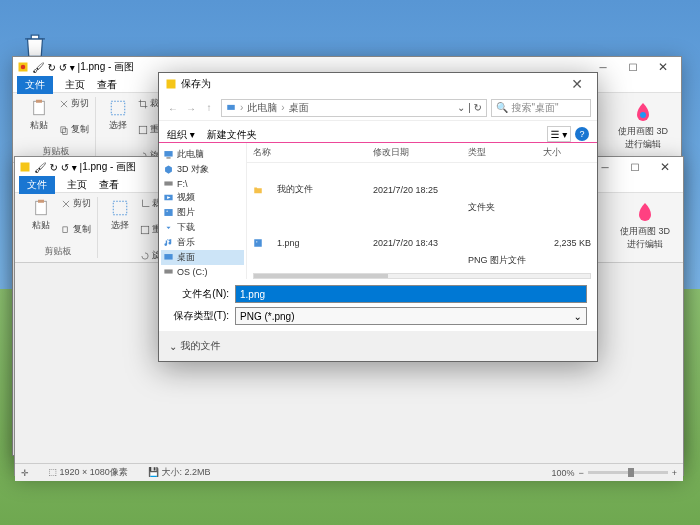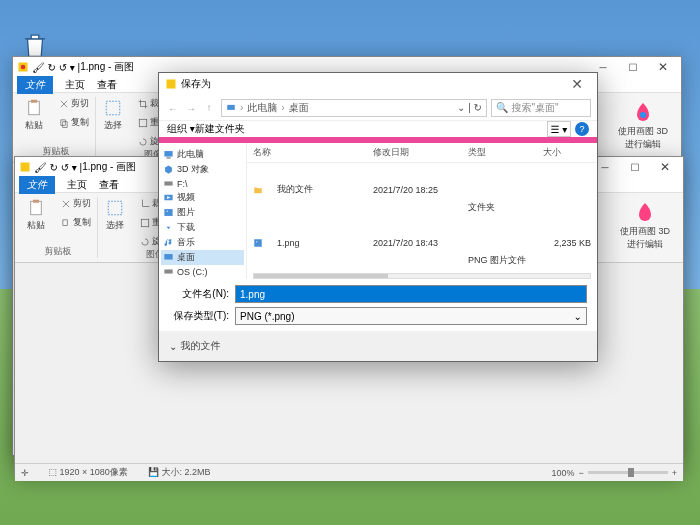--- a/index.html
+++ b/index.html
@@ -11,30 +11,30 @@
 .paint-window.back { top: 56px; left: 12px; width: 670px; height: 400px; z-index: 1; }
 .paint-window.front { top: 156px; left: 14px; width: 670px; height: 320px; z-index: 2; }
 
 .titlebar { height: 20px; background: #fff; display: flex; align-items: center; padding: 0 4px; font-size: 10px; }
 .titlebar .icon { width: 12px; height: 12px; margin-right: 3px; }
 .titlebar .controls { margin-left: auto; display: flex; gap: 2px; }
 .titlebar .controls span { width: 28px; height: 18px; display: flex; align-items: center; justify-content: center; font-size: 10px; color: #444; }
 .titlebar .controls span:last-child { font-size: 12px; }
 
 .menubar { height: 16px; display: flex; padding: 0 4px; gap: 12px; font-size: 10px; align-items: center; border-bottom: 1px solid #e0e0e0; }
-.menubar .file-tab { background: #1976d2; color: #fff; padding: 2px 8px; font-style: italic; }
+.menubar .file-tab { background: #1976d2; color: #fff; padding: 2px 8px; }
 
 .ribbon { height: 70px; background: #f5f5f5; border-bottom: 1px solid #ccc; display: flex; padding: 4px; font-size: 9px; color: #444; }
 .ribbon-group { border-right: 1px solid #ddd; padding: 0 6px; display: flex; flex-direction: column; }
 .ribbon-group .items { display: flex; gap: 4px; flex: 1; }
 .ribbon-group .label { text-align: center; font-size: 9px; color: #666; }
-.ribbon-btn { display: flex; flex-direction: column; gap: 2px; padding: 2px; }
+.ribbon-btn { display: flex; flex-direction: column; align-items: center; gap: 2px; padding: 2px; }
 .ribbon-btn.big { width: 32px; }
 .ribbon-btn svg { width: 18px; height: 18px; }
-.ribbon-stack { display: flex; flex-direction: column; gap: 6px; font-size: 9px; }
+.ribbon-stack { display: flex; flex-direction: column; gap: 13px; font-size: 9px; }
 .ribbon-stack div { display: flex; align-items: center; gap: 2px; }
 .ribbon-stack svg { width: 10px; height: 10px; }
 .ribbon-right { margin-left: auto; padding: 4px; display: flex; flex-direction: column; align-items: center; font-size: 9px; }
 .ribbon-right svg { width: 24px; height: 24px; }
 
 .canvas-area { flex: 1; background: #f0f0f0; height: 200px; position: relative; }
 .statusbar { height: 18px; background: #f0f0f0; border-top: 1px solid #ccc; display: flex; align-items: center; padding: 0 6px; font-size: 9px; color: #555; gap: 20px; }
 .statusbar .zoom { margin-left: auto; display: flex; align-items: center; gap: 4px; }
 .zoom-slider { width: 80px; height: 3px; background: #ccc; position: relative; }
 .zoom-slider::after { content: ''; position: absolute; left: 50%; top: -3px; width: 6px; height: 9px; background: #888; }
@@ -44,21 +44,21 @@
 .save-titlebar .title { display: flex; align-items: center; gap: 4px; }
 .save-titlebar .close { margin-left: auto; font-size: 14px; color: #555; padding: 0 8px; }
 
 .save-nav { height: 26px; display: flex; align-items: center; padding: 0 6px; gap: 4px; border-bottom: 1px solid #eee; }
 .nav-arrows { display: flex; gap: 2px; }
 .nav-arrows span { width: 16px; height: 16px; display: flex; align-items: center; justify-content: center; color: #999; }
 .breadcrumb { flex: 1; border: 1px solid #ccc; height: 18px; display: flex; align-items: center; padding: 0 4px; gap: 4px; color: #555; }
 .breadcrumb .sep { color: #999; }
 .search-box { width: 100px; border: 1px solid #ccc; height: 18px; display: flex; align-items: center; padding: 0 4px; color: #888; gap: 3px; }
 
-.save-toolbar { height: 22px; display: flex; align-items: center; padding: 0 8px; gap: 0; border-bottom: 6px solid #ec4899; }
+.save-toolbar { height: 22px; display: flex; align-items: flex-end; padding: 0 8px; gap: 12px; border-bottom: 1px solid #ec4899; }
 .save-toolbar .right { margin-left: auto; display: flex; gap: 4px; align-items: center; }
 .view-btn { width: 24px; height: 16px; border: 1px solid #ccc; display: flex; align-items: center; justify-content: center; }
 .help-icon { width: 14px; height: 14px; border-radius: 50%; background: #1976d2; color: #fff; display: flex; align-items: center; justify-content: center; font-size: 9px; }
 
 .save-body { flex: 1; display: flex; overflow: hidden; }
 .tree-panel { width: 88px; background: #fff; border-right: 1px solid #eee; padding: 4px 2px; overflow: hidden; }
 .tree-item { display: flex; align-items: center; gap: 3px; padding: 1px 2px; font-size: 9px; color: #333; white-space: nowrap; }
 .tree-item.selected { background: #cce4f7; }
 .tree-item svg { width: 11px; height: 11px; flex-shrink: 0; }
 

